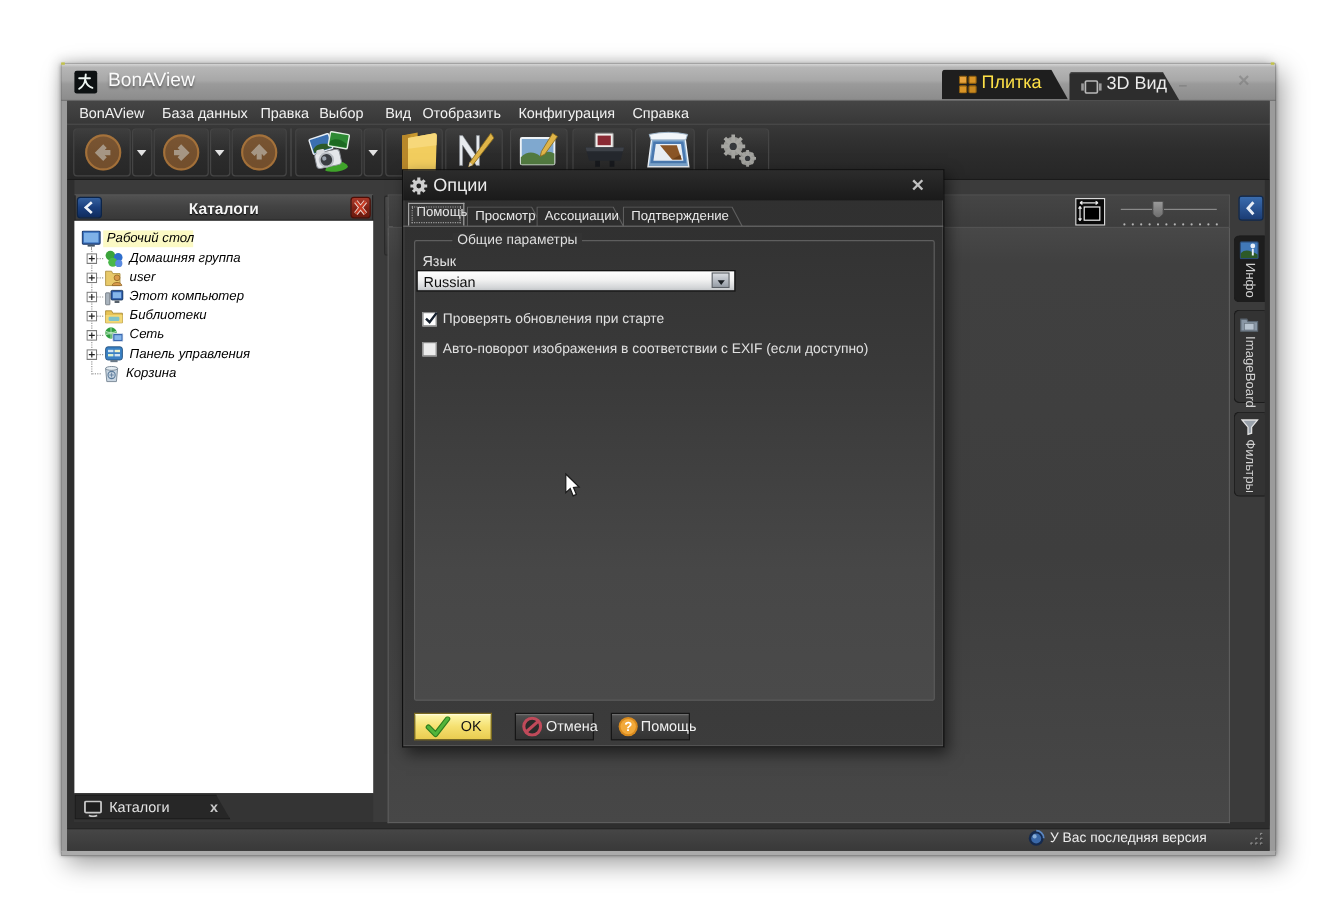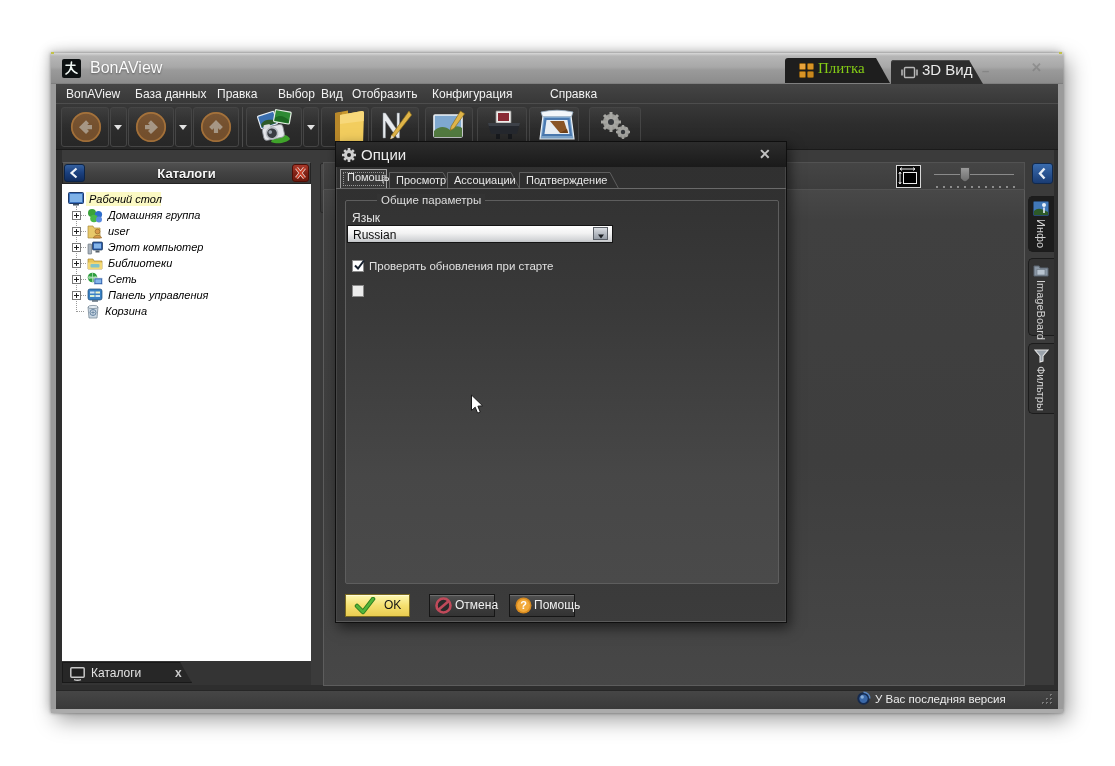--- a/index.html
+++ b/index.html
@@ -10,21 +10,21 @@
 #titlebar{position:absolute;left:51px;top:53px;width:1012px;height:31px;
  background:linear-gradient(#d8d8d8 0%,#b6b6b6 10%,#a8a8a8 45%,#9a9a9a 55%,#8d8d8d 95%,#787878 100%);}
 #brdL{position:absolute;left:51px;top:84px;width:5px;height:626px;background:#9b9b9b;}
 #brdR{position:absolute;left:1058px;top:84px;width:5px;height:626px;background:#9b9b9b;}
 #brdB{position:absolute;left:51px;top:709px;width:1012px;height:4px;background:#ababab;}
 #appicon{position:absolute;left:62px;top:59px;width:19px;height:19px;background:#0d1112;border-radius:2px;}
 #wtitle{position:absolute;left:90px;top:59px;font-size:16px;color:#fbfbfb;text-shadow:0 1px 2px rgba(0,0,0,.4);}
 .capbtn{position:absolute;color:rgba(110,110,110,.45);font-weight:bold;}
 #tabPlitka{position:absolute;left:785px;top:58px;width:105px;height:25px;background:#1e1e1e;
  clip-path:polygon(0 0,91px 0,105px 100%,0 100%);border-radius:3px 0 0 0;}
-#tabPlitka .txt{position:absolute;left:33px;top:2px;font-size:15px;color:#84cc16;font-family:Liberation Serif, serif;}
+#tabPlitka .txt{position:absolute;left:33px;top:2px;font-size:15px;color:#fde047;}
 #tab3D{position:absolute;left:891px;top:60px;width:92px;height:24px;background:#2d2d2d;
  clip-path:polygon(0 0,78px 0,92px 100%,0 100%);border-radius:3px 0 0 0;box-shadow:inset 0 1px 0 #4a4a4a;padding-left:48px;}
 #tab3D .txt{position:absolute;left:31px;top:1px;font-size:15px;color:#eaeaea;}
 #menubar{position:absolute;left:56px;top:84px;width:1002px;height:19px;background:linear-gradient(#454545,#383838);}
 .mi{position:absolute;top:3px;font-size:12px;color:#f2f2f2;}
 #toolbar{position:absolute;left:56px;top:103px;width:1002px;height:47px;
  background:linear-gradient(#383838 0%,#2d2d2d 45%,#262626 100%);
  border-top:1px solid #4d4d4d;border-bottom:1px solid #1a1a1a;}
 .tcell{position:absolute;border:1px solid #454545;border-radius:3px;
  background:linear-gradient(rgba(255,255,255,.04),rgba(255,255,255,0) 55%);}
@@ -95,25 +95,25 @@
         <rect x="4.5" y="1.5" width="10" height="10" rx="1" fill="none" stroke="#b9b9b9" stroke-width="1.4"></rect>
         <rect x="1" y="3.5" width="2.2" height="6" fill="#9a9a9a"></rect>
         <rect x="15.8" y="3.5" width="2.2" height="6" fill="#9a9a9a"></rect>
       </svg>
       <div class="txt">3D Вид</div>
     </div>
 <div id="menubar">
  <div class="mi" style="left:10px;">BonAView</div>
  <div class="mi" style="left:79px;">База данных</div>
  <div class="mi" style="left:161px;">Правка</div>
- <div class="mi" style="left:222px;">Выбор</div>
+ <div class="mi" style="left:210px;">Выбор</div>
  <div class="mi" style="left:265px;">Вид</div>
  <div class="mi" style="left:296px;">Отобразить</div>
  <div class="mi" style="left:376px;">Конфигурация</div>
- <div class="mi" style="left:494px;">Справка</div>
+ <div class="mi" style="left:471px;">Справка</div>
 </div>
 <div id="toolbar"></div>
 <div id="TOOLICONS">
 
  <div class="tcell" style="left:61px;top:107px;width:48px;height:40px;"></div>
  <div class="tcell" style="left:110px;top:107px;width:17px;height:40px;"></div>
  <div class="tcell" style="left:128px;top:107px;width:46px;height:40px;"></div>
  <div class="tcell" style="left:175px;top:107px;width:17px;height:40px;"></div>
  <div class="tcell" style="left:193px;top:107px;width:46px;height:40px;"></div>
  <div style="position:absolute;left:242px;top:107px;width:1px;height:40px;background:#4c4c4c;"></div>
@@ -467,20 +467,21 @@
         <div id="combobtn"><svg width="14" height="12" viewBox="0 0 14 12">
             <path d="M4 4.5 L10 4.5 L7 8.5 Z" fill="#1a1e22"></path>
           </svg></div>
       </div>
  <div class="cb" style="left:16px;top:118px;"></div>
       <svg class="abs" style="left:17px;top:116px;" width="13" height="14" viewBox="0 0 13 14">
         <path d="M2 7.5 L5 10.5 L11 2.5" stroke="#16202e" stroke-width="2" fill="none"></path>
       </svg>
  <div class="cblabel" style="left:33px;top:118px;">Проверять обновления при старте</div>
  <div class="cb" style="left:16px;top:143px;background:#ececec;"></div>
+ <div class="cblabel" style="left:33px;top:143px;">Авто-поворот изображения в соответствии с EXIF (если доступно)</div>
  <div class="dbtn" id="btnok" style="left:9px;width:65px;"></div>
  <div class="dbtn" id="btncancel" style="left:93px;width:66px;"></div>
  <div class="dbtn" id="btnhelp" style="left:173px;width:66px;"></div>
  <div id="DLGBTNBITS">
   <svg class="abs" style="left:18px;top:455px;" width="22" height="18" viewBox="0 0 22 18">
           <path d="M3 9 L9 15 L19 2" stroke="#2e7d1e" stroke-width="4.5" fill="none" stroke-linecap="round" stroke-linejoin="round"></path>
           <path d="M3 9 L9 15 L19 2" stroke="#52b43a" stroke-width="2.6" fill="none" stroke-linecap="round" stroke-linejoin="round"></path>
         </svg>
   <div style="position:absolute;left:48px;top:456px;font-size:12px;color:#141414;">OK</div>
   <svg class="abs" style="left:99px;top:455px;" width="17" height="17" viewBox="0 0 17 17">

